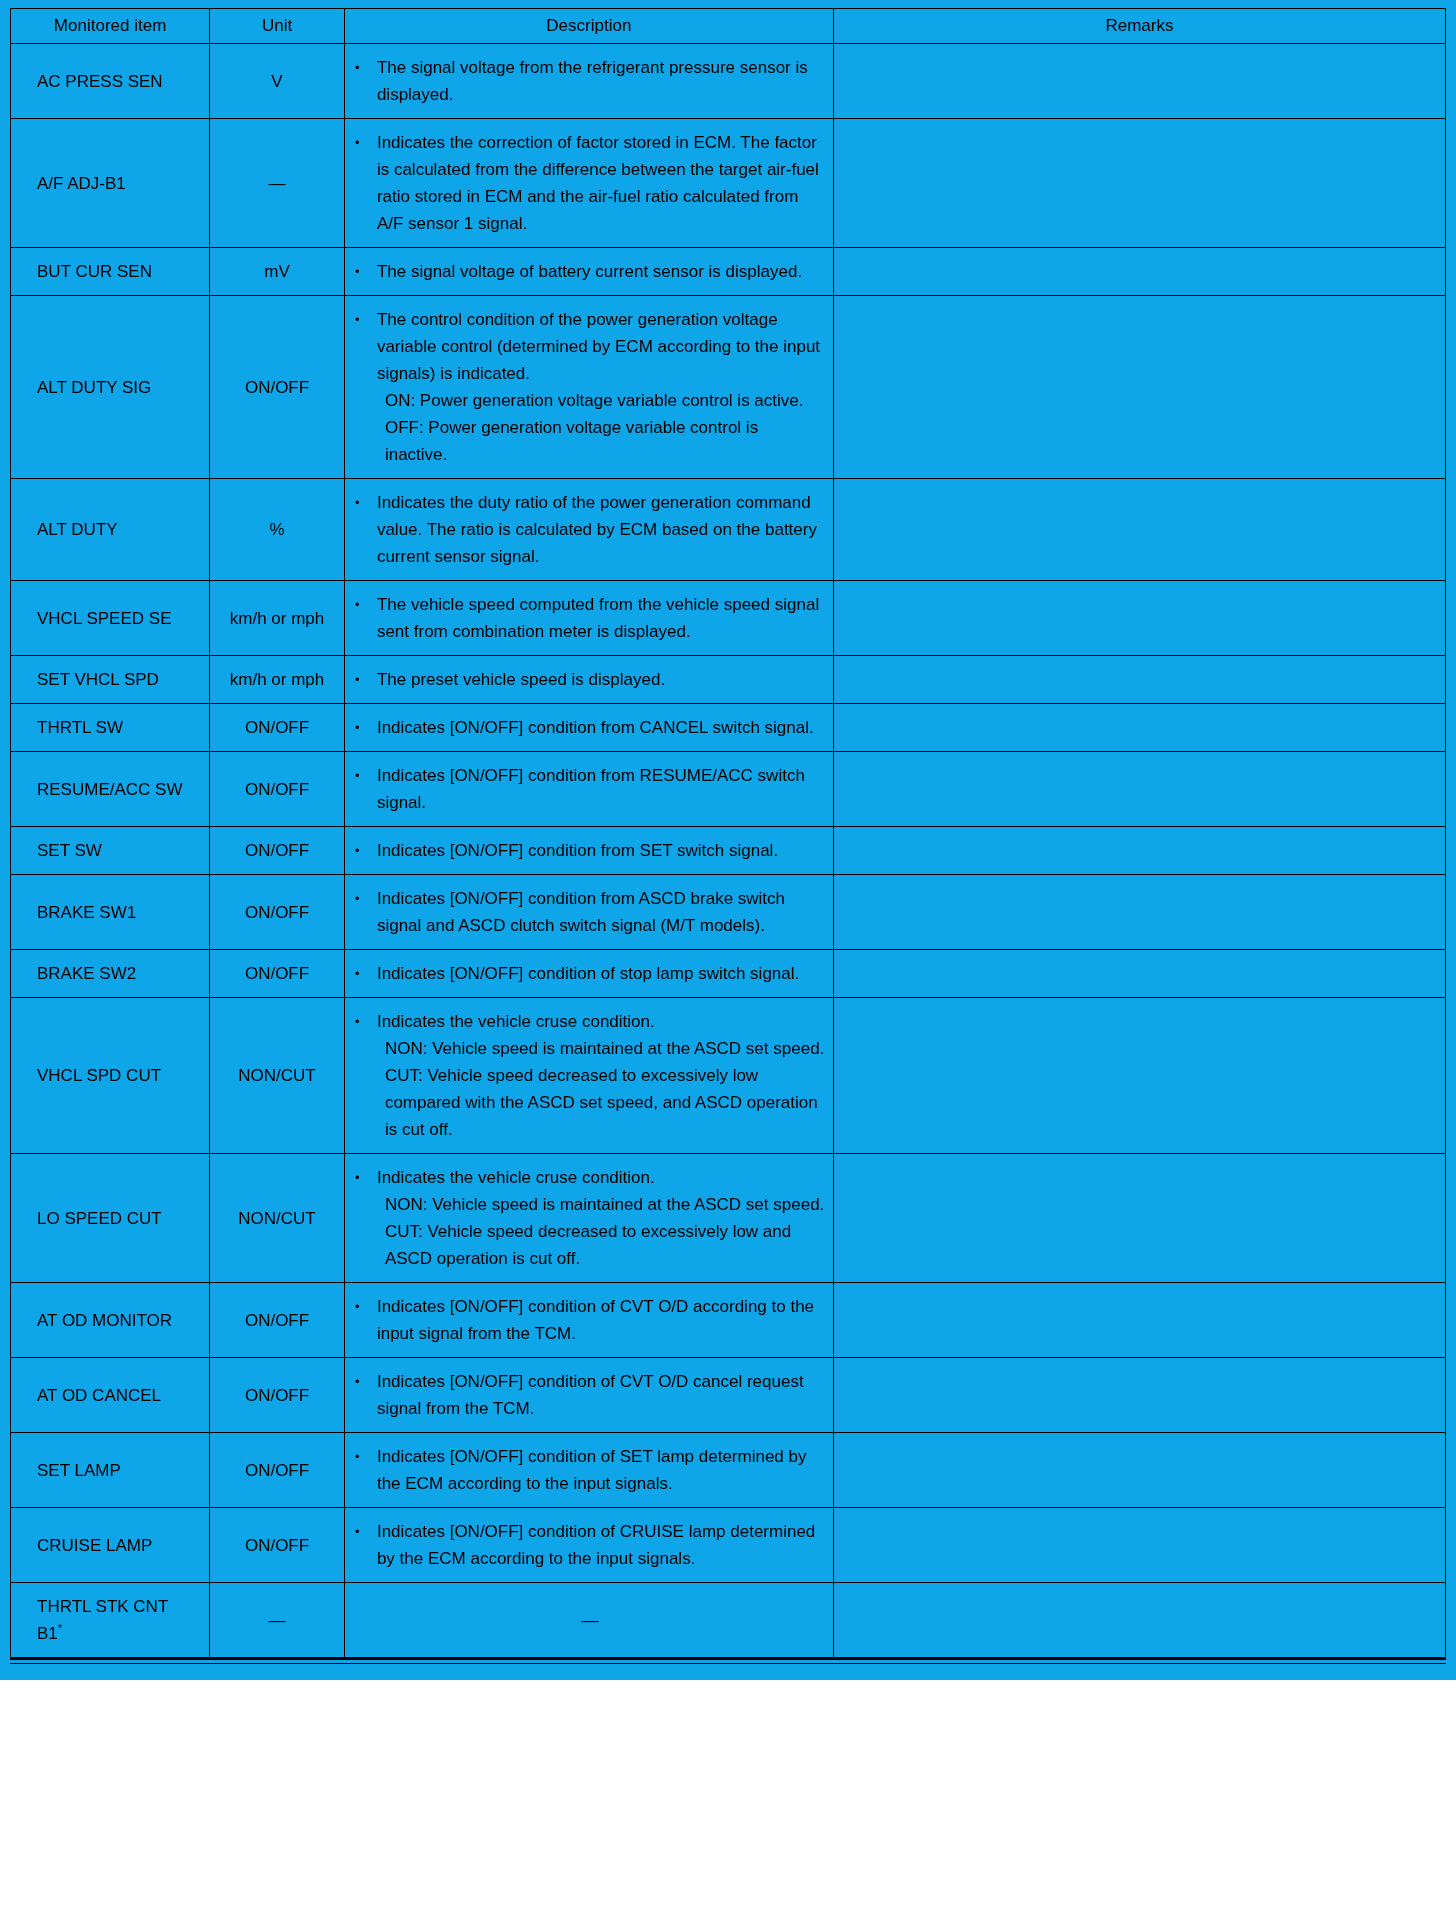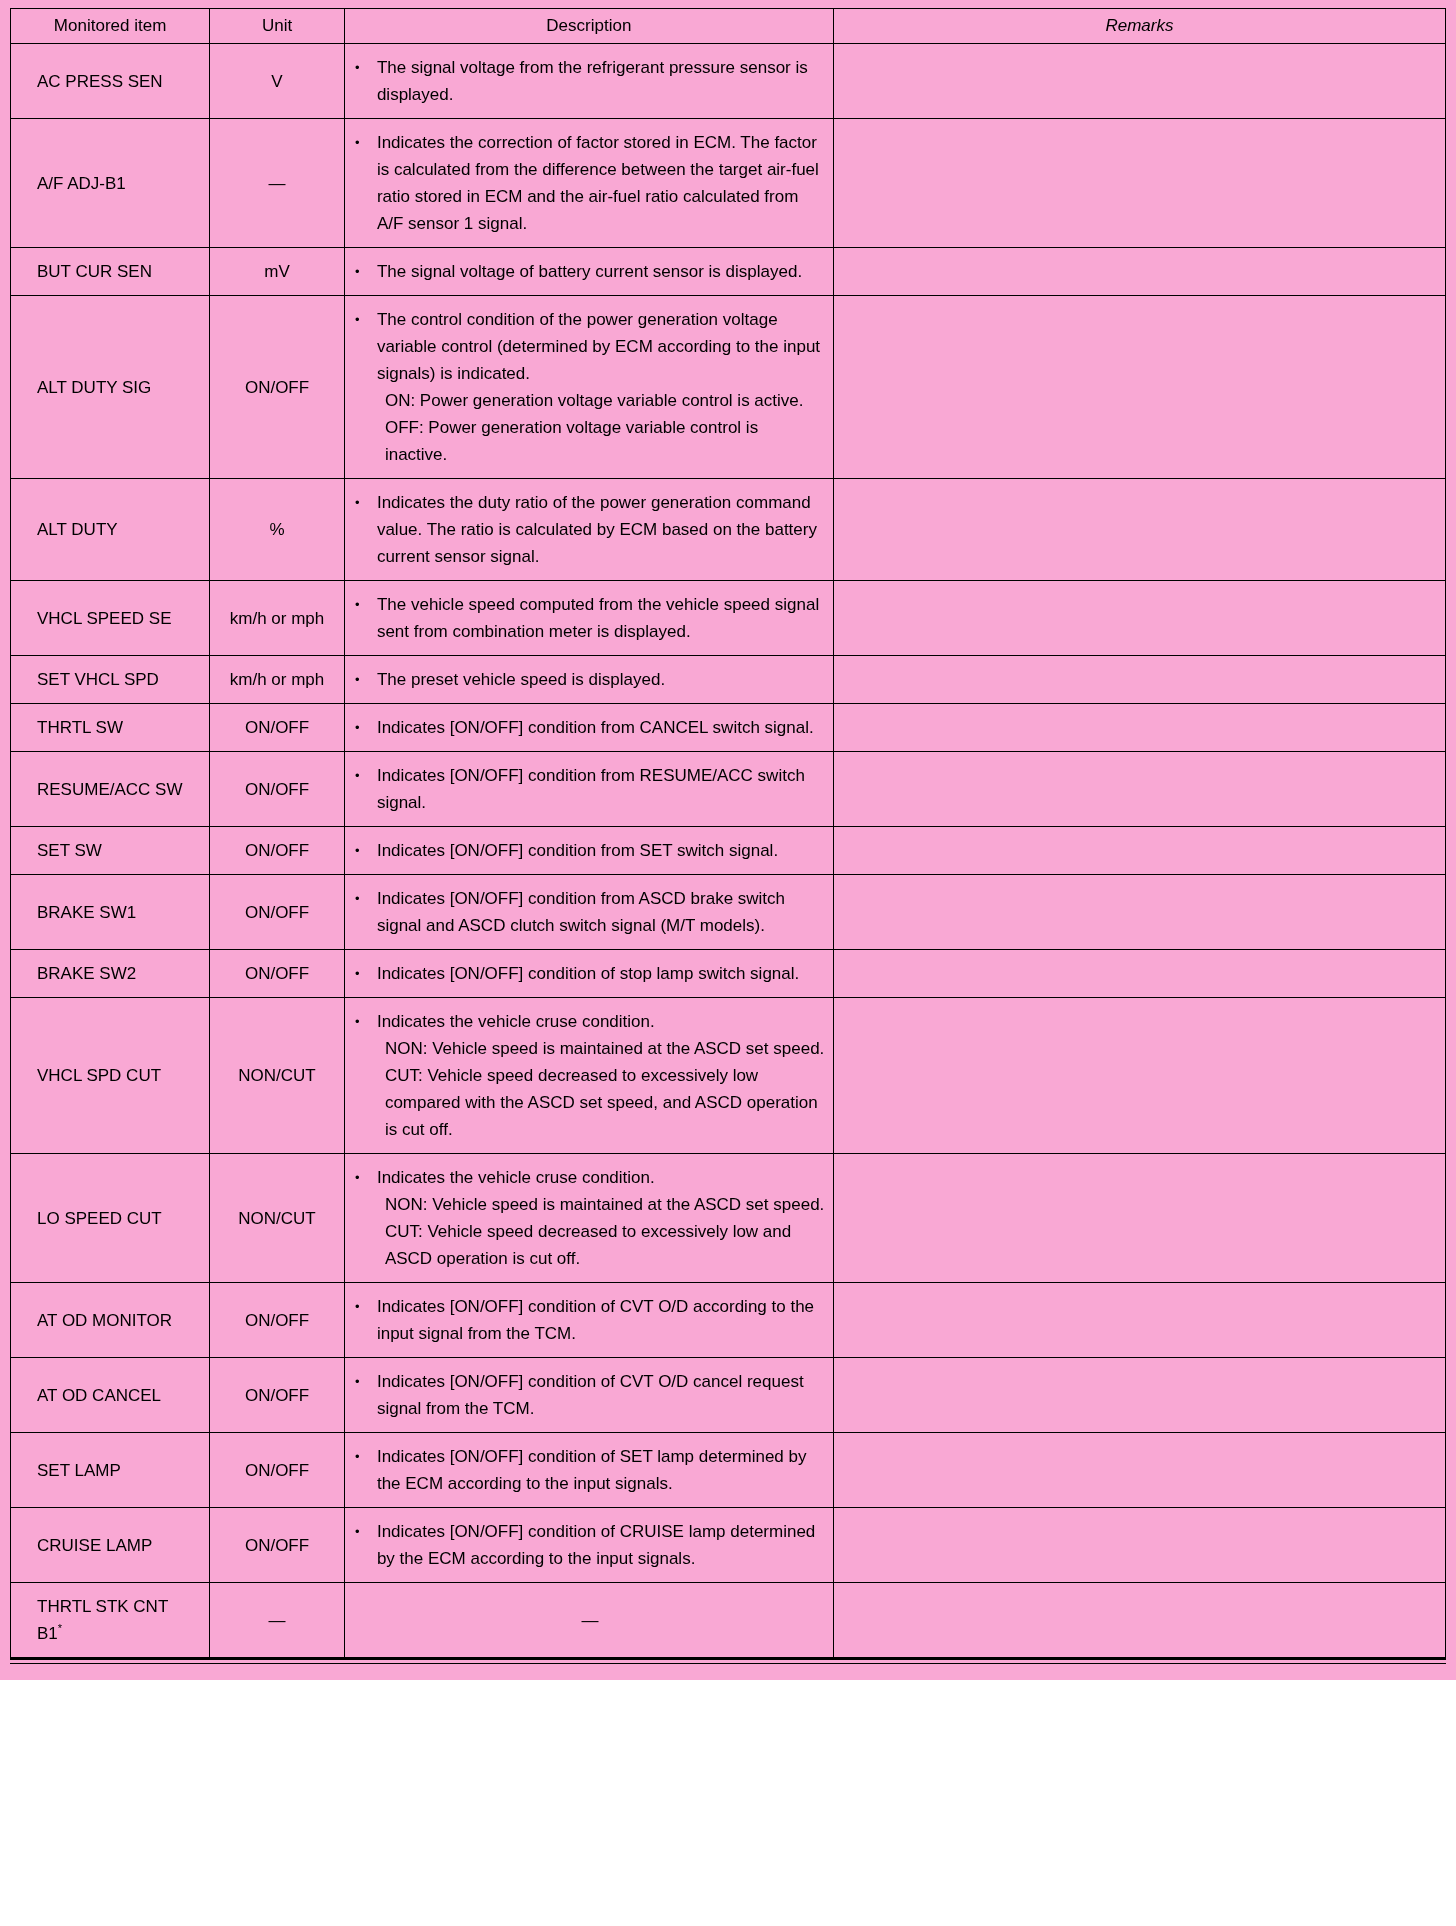--- a/index.html
+++ b/index.html
@@ -2,21 +2,21 @@
 <html><head>
 <meta charset="utf-8">
 <style>
   html,body{margin:0;padding:0;background:#ffffff;}
   .page{
     width:1456px;
     box-sizing:border-box;
     padding:8px 10px 16px 10px;
     font-family:"Liberation Sans", sans-serif;
     color:#000000;
-    background:#f9a8d4;
+    background:#0ea5e9;
   }
   table.tbl{
     width:100%;
     border-collapse:collapse;
     table-layout:fixed;
     border:1.5px solid #000;
     border-bottom:3px solid #000;
   }
   th,td{
     border:1px solid #000;
@@ -28,21 +28,21 @@
   }
   th{
     padding:5px 4px;
     text-align:center;
     line-height:24px;
     font-weight:400;
   }
   .c-item{width:13.6%;}
   .c-unit{width:9.0%;}
   .c-desc{width:34.3%;}
-  .c-rem{width:43.1%;font-style:italic;}
+  .c-rem{width:43.1%;}
   td.c-item{padding:10px 6px 10px 26px; line-height:27px; text-align:left;}
   td.c-unit{padding:10px 4px; line-height:27px; text-align:center;}
   td.c-desc{padding:10px 8px 10px 10px; line-height:27px;}
   td.c-rem{padding:10px 6px;}
   .dline{display:flex;}
   .bullet{
     flex:0 0 22px;
     font-size:13px;
     line-height:27px;
     text-align:left;

